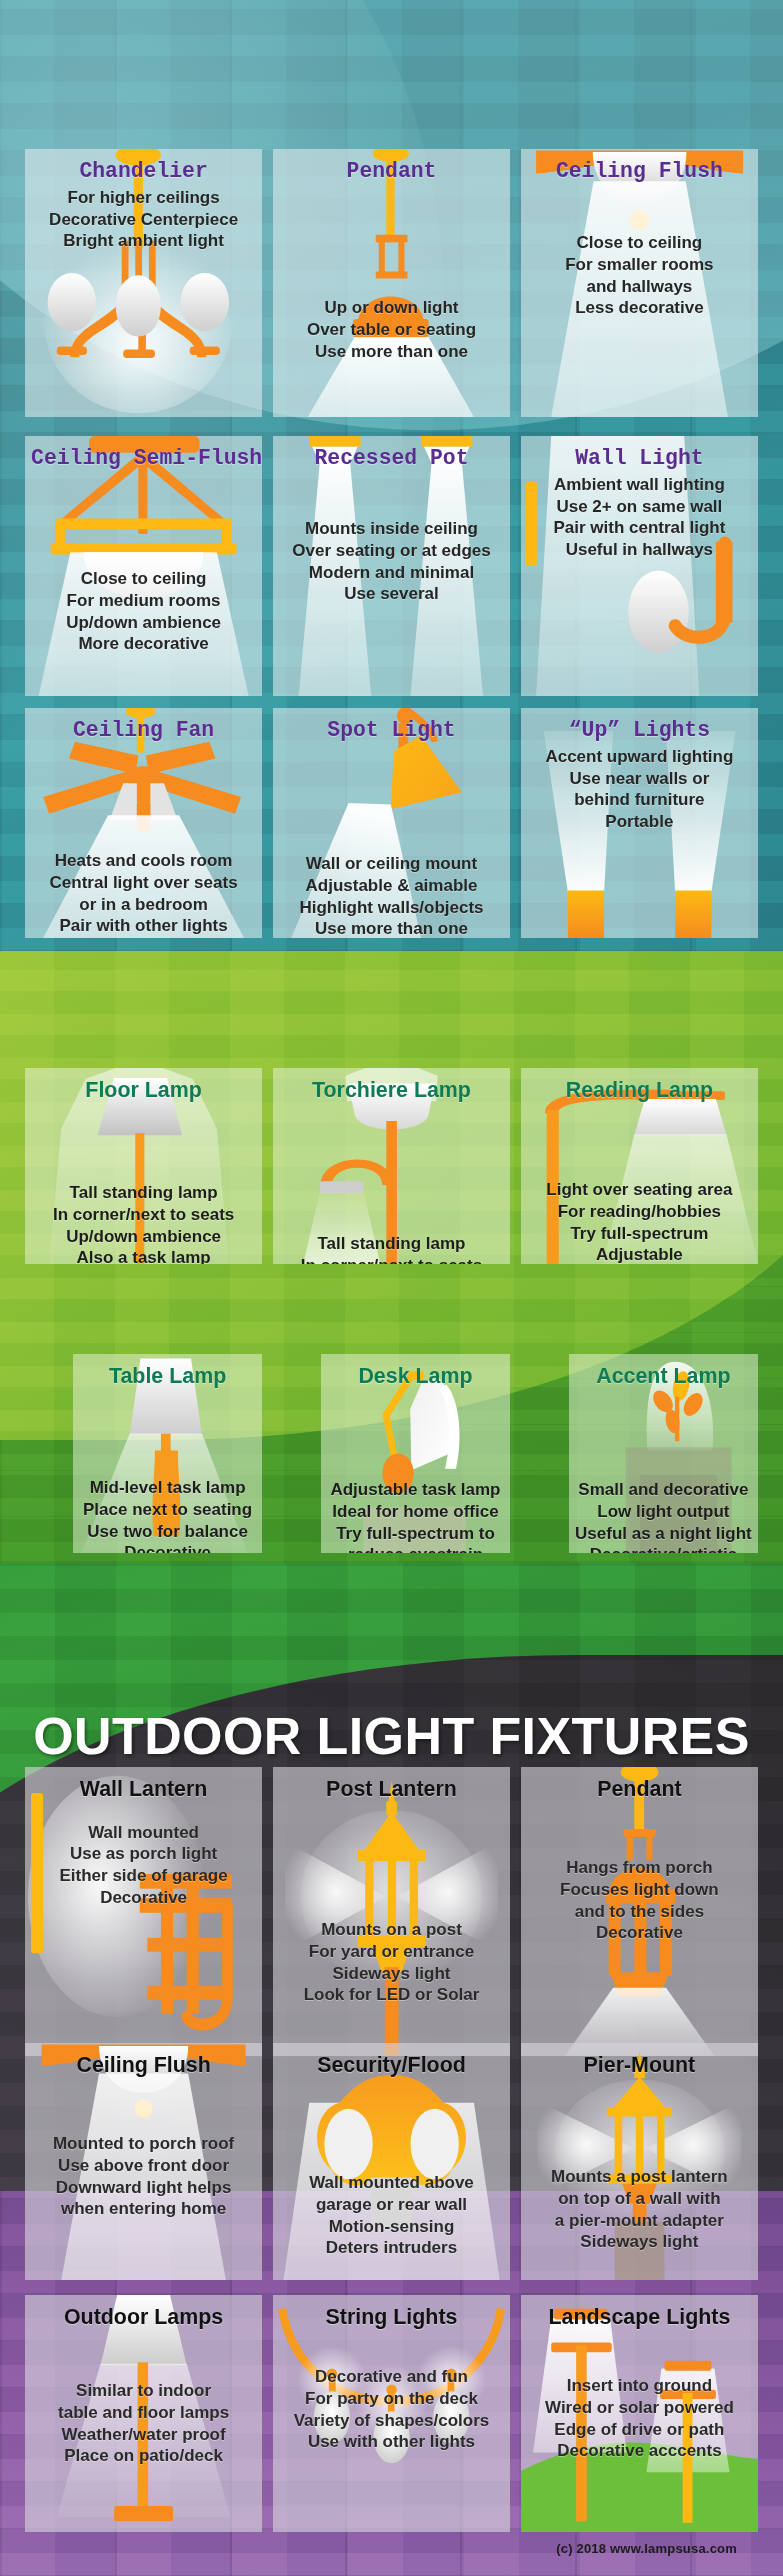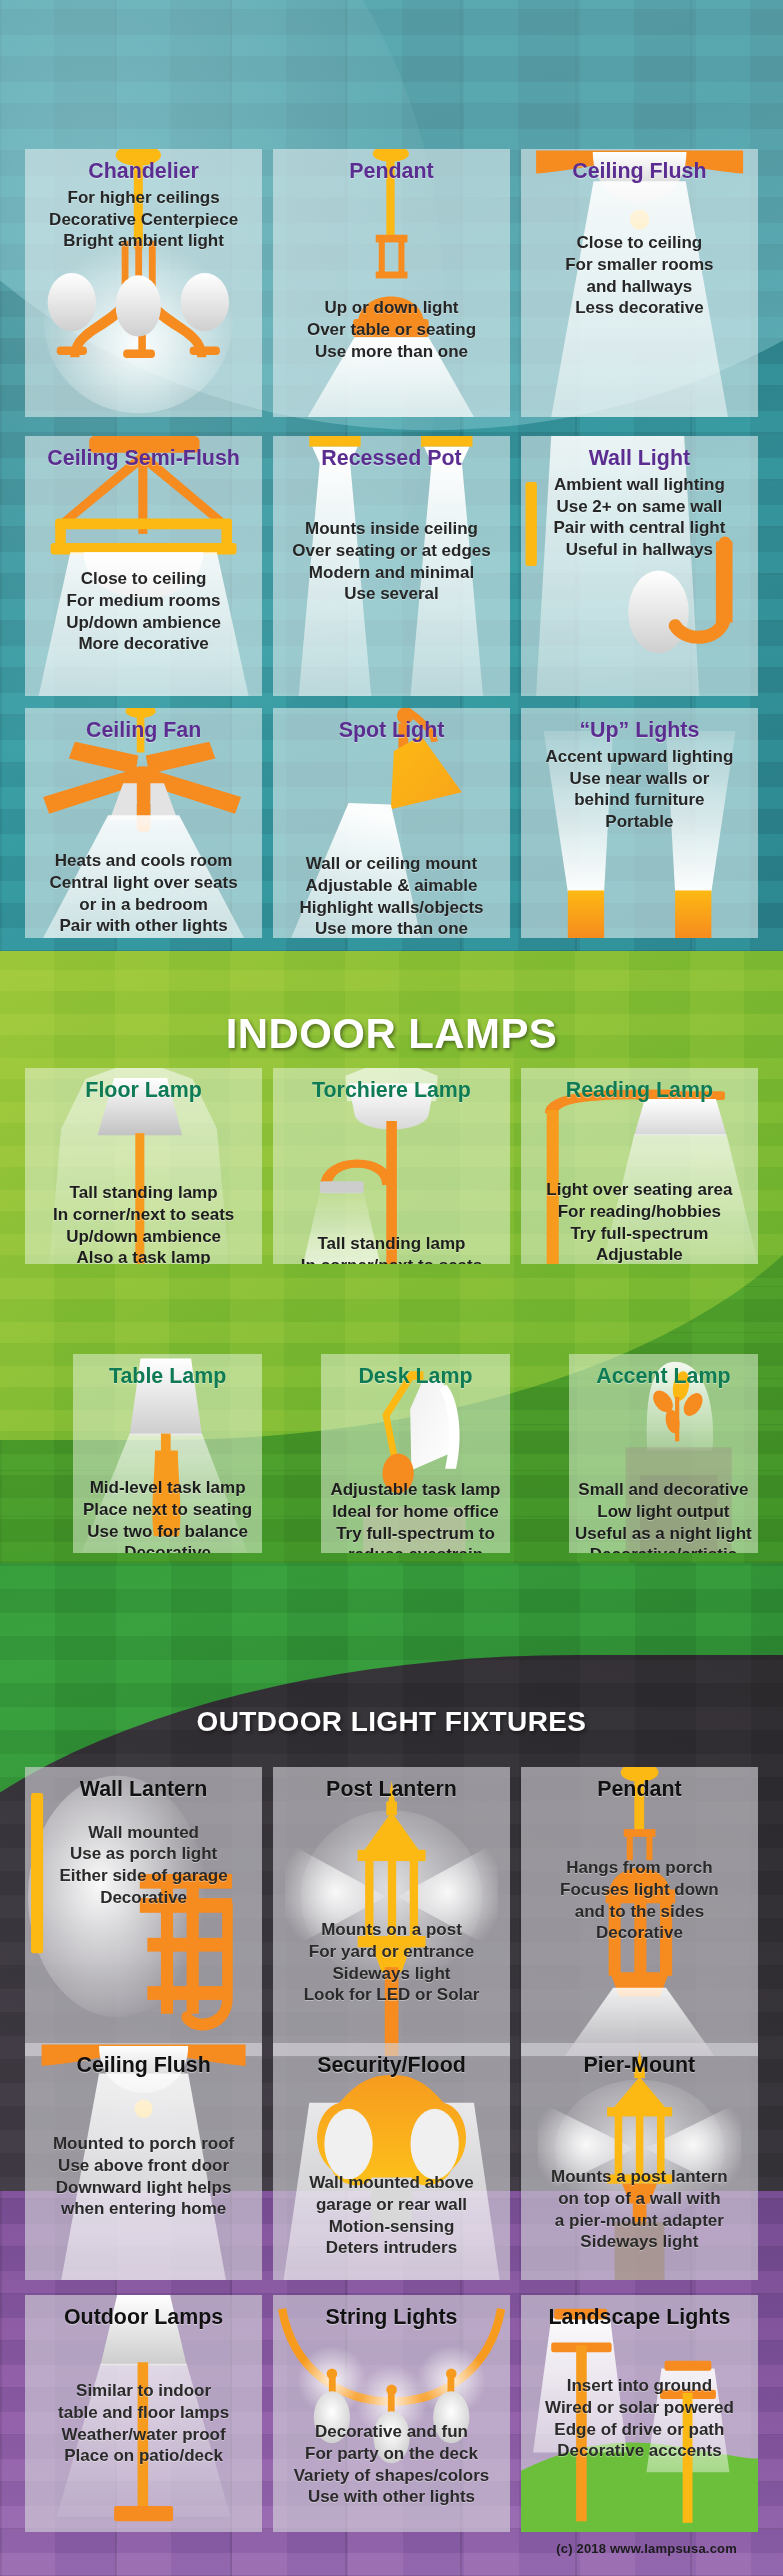--- a/index.html
+++ b/index.html
@@ -110,21 +110,21 @@
     color: #ffffff;
     font-weight: 700;
     letter-spacing: 0.4px;
     text-shadow: 1.5px 1.5px 3.8px rgba(0,0,0,0.45);
     font-family: "Liberation Sans", sans-serif;
     white-space: nowrap;
     z-index: 6;
   }
   #title-indoor-fixtures { top: 92px; font-size: 46px; }
   #title-indoor-lamps    { top: 1010px; font-size: 42px; }
-  #title-outdoor         { top: 1706px; font-size: 28px; }
+  #title-outdoor         { top: 1706px; font-size: 52px; }
 
   
   .grid { position: absolute; left: 0; width: 783px; z-index: 5; }
   .row {
     display: flex;
     justify-content: space-between;
     padding: 0 25px;
     gap: 10.7px;
   }
   .card {
@@ -144,21 +144,21 @@
   }
   .card-lines { position: relative; z-index: 4; }
   .card-lines .ln {
     font-size: 17px; font-weight: 600; line-height: 1.28;
     color: #262626;
     text-shadow: 0 0.8px 0 rgba(255,255,255,0.35);
   }
 
   
   .theme-indoor .card { background: rgba(226,238,240,0.58); }
-  .theme-indoor .card-title { color: #5b2d91; }
+  .theme-indoor .card-title { color: #5b2d91; font-family: Liberation Mono, monospace; }
 
   .theme-lamps .card { background: rgba(236,246,226,0.50); }
   .theme-lamps .card-title { color: #0e7b55; }
   .theme-lamps .card-lines .ln { color: #1d1d1d; }
 
   .theme-outdoor .card { background: rgba(215,213,220,0.62); }
   .theme-outdoor .card-title { color: #111111; }
   .theme-outdoor .card-lines .ln { color: #2a2a2a; }
 
   
@@ -492,21 +492,20 @@
 
     </div>
   </div>
 
   <div class="section theme-lamps" id="sec-indoor-lamps">
     <div class="teal-wedge"></div>
     <div class="lime-curve"></div>
     <div class="grass-tex"></div>
   </div>
 
-  <h1 class="section-title" id="title-indoor-lamps">INDOOR LAMPS</h1>
 
   <div class="grid" id="row-il-1">
     <div class="row theme-lamps">
 
       <div class="card">
         <div class="art">
           <svg viewBox="0 0 314 355" preserveAspectRatio="none">
             <defs>
               <linearGradient id="shadeJ" x1="0" y1="0" x2="0" y2="1">
                 <stop offset="0%" stop-color="#ffffff"></stop>
@@ -944,21 +943,21 @@
             <ellipse cx="78" cy="160" rx="24" ry="34" fill="url(#bulbW)"></ellipse>
             <circle cx="157" cy="124" r="7" fill="#f79b1f"></circle>
             <rect x="152" y="128" width="9" height="28" fill="#f79b1f"></rect>
             <ellipse cx="157" cy="186" rx="24" ry="34" fill="url(#bulbW)"></ellipse>
             <circle cx="236" cy="103" r="7" fill="#f79b1f"></circle>
             <rect x="231" y="106" width="9" height="26" fill="#f79b1f"></rect>
             <ellipse cx="236" cy="160" rx="24" ry="34" fill="url(#bulbW)"></ellipse>
           </svg>
         </div>
         <div class="card-title">String Lights</div>
-        <div class="card-lines" style="margin-top:93px">
+        <div class="card-lines" style="margin-top:38px">
           <div class="ln">Decorative and fun</div>
           <div class="ln">For party on the deck</div>
           <div class="ln">Variety of shapes/colors</div>
           <div class="ln">Use with other lights</div>
         </div>
       </div>
 
       <div class="card">
         <div class="art">
           <svg viewBox="0 0 314 310" preserveAspectRatio="none">

